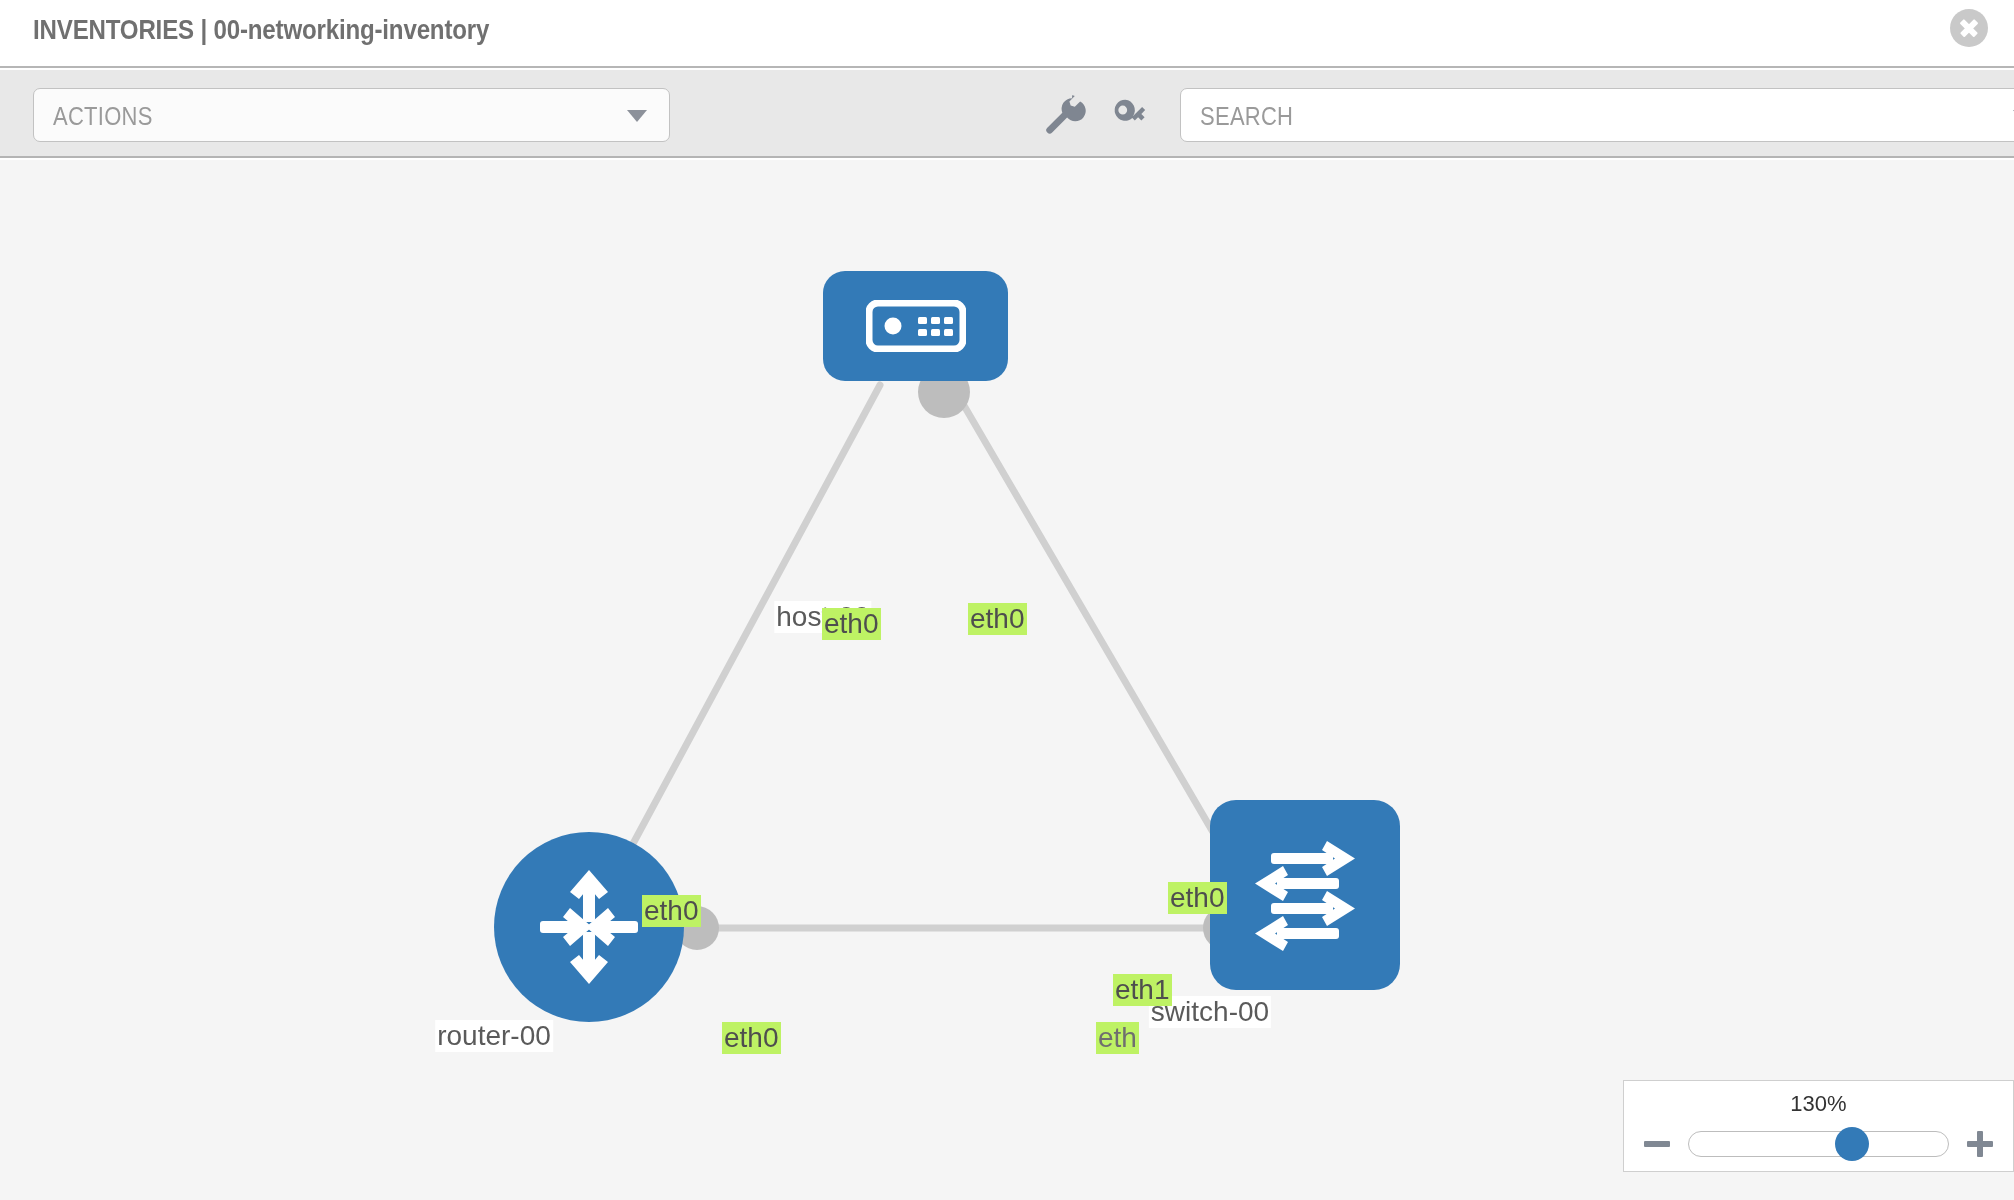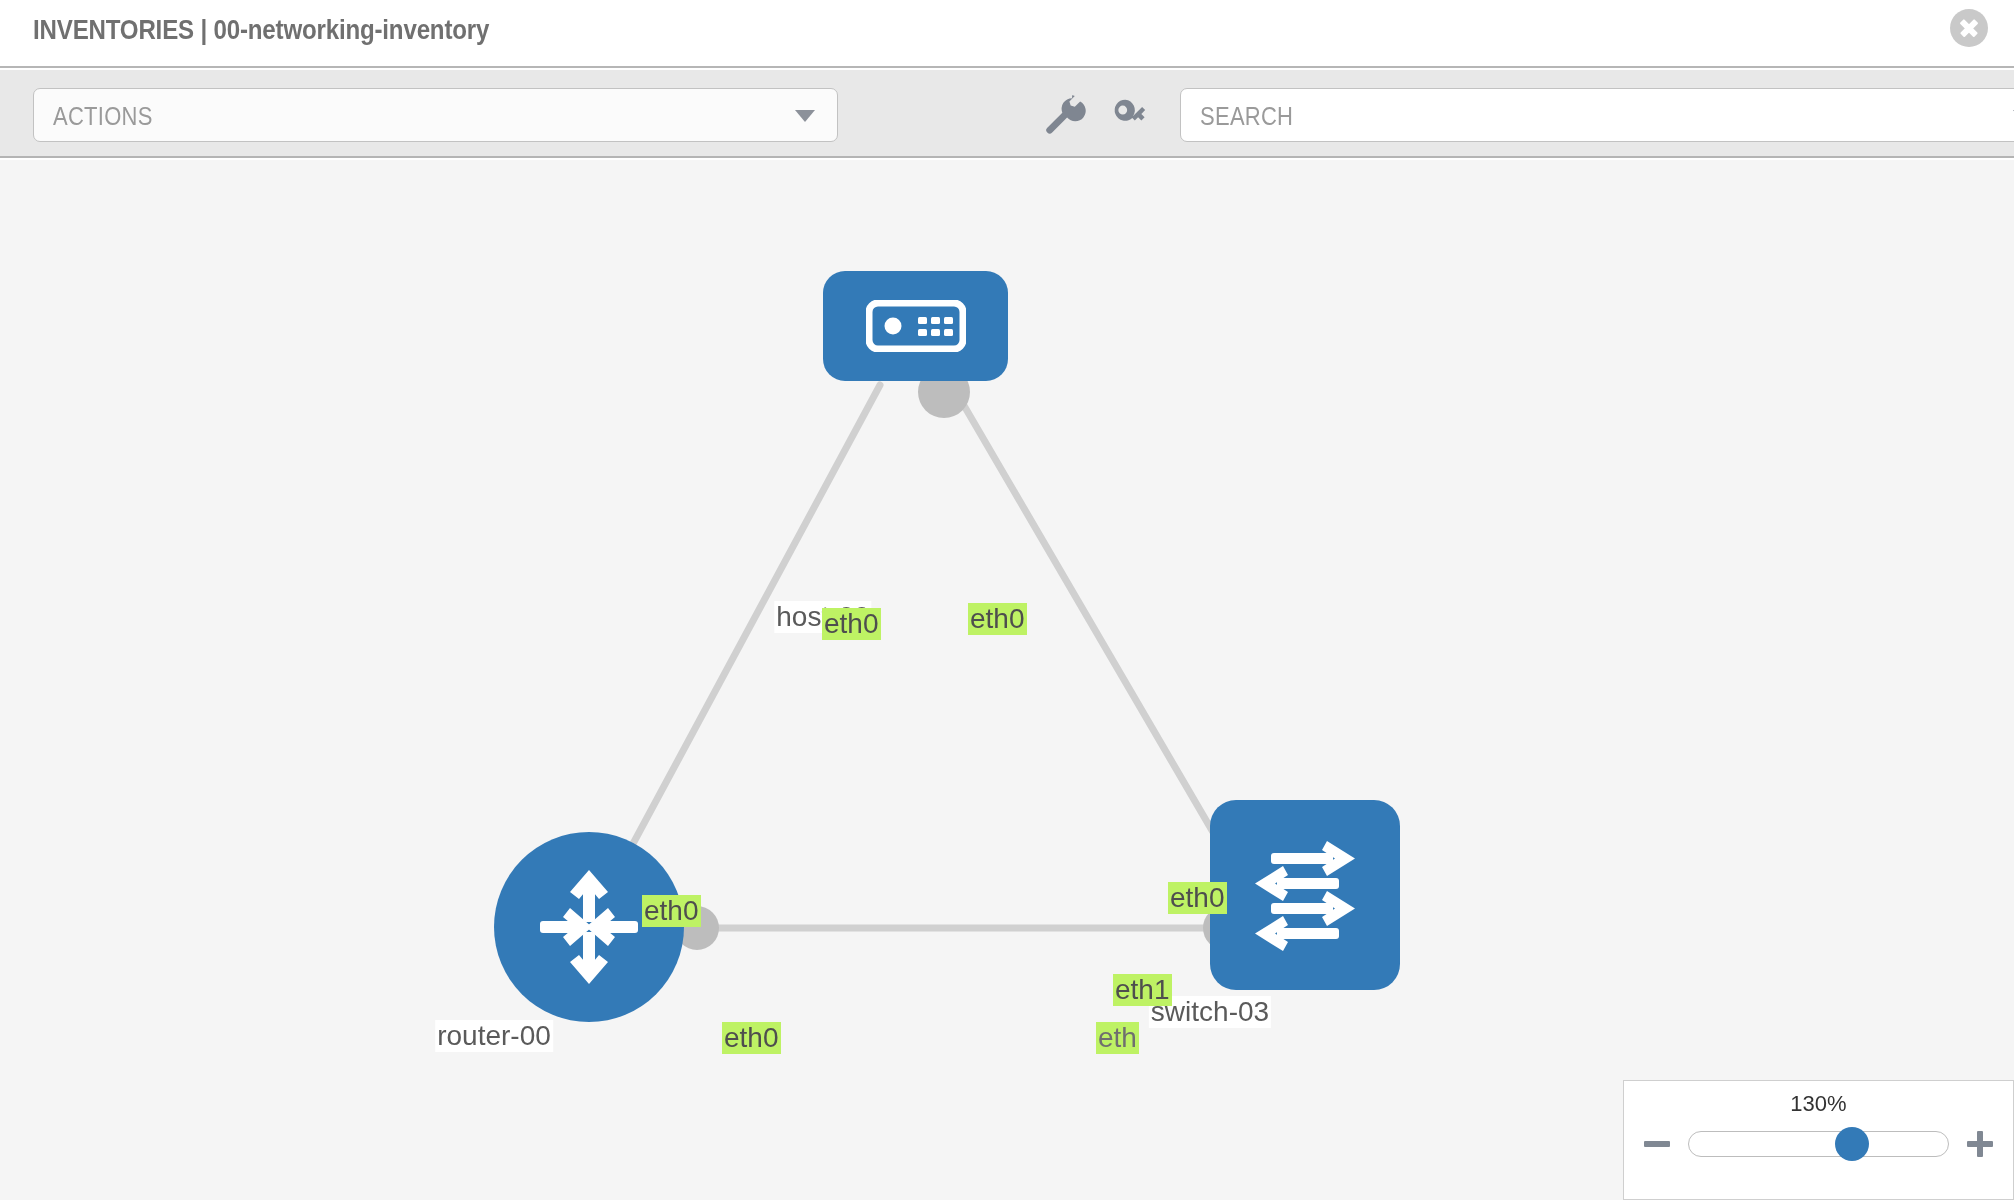--- a/index.html
+++ b/index.html
@@ -45,21 +45,21 @@
 
   
   .toolbar {
     position: absolute; left: 0; top: 70px;
     width: 2014px; height: 88px;
     background: #e8e8e8;
     border-bottom: 2px solid #b4b4b4;
   }
   .actions-select {
     position: absolute; left: 33px; top: 18px;
-    width: 805px; height: 54px;
+    width: 637px; height: 54px;
     background: #fbfbfb;
     border: 1.5px solid #c2c2c2;
     border-radius: 7px;
   }
   .actions-label {
     position: absolute; left: 19px; top: 13px;
     font-size: 25px; color: #9a9a9a;
     letter-spacing: 0.3px;
     transform: scaleX(0.88); transform-origin: left center;
     white-space: nowrap;
@@ -151,21 +151,21 @@
     color: #4e4e4e;
     background: #bef264;
     white-space: nowrap;
     padding: 0 2px;
     line-height: 1.15;
   }
 
   
   .zoom-panel {
     position: absolute; left: 1623px; top: 1080px;
-    width: 391px; height: 120px;
+    width: 391px; height: 92px;
     background: #ffffff;
     border: 1px solid #cfcfcf;
   }
   .zoom-value {
     position: absolute; left: 0; right: 0; top: 10px;
     text-align: center;
     font-size: 22px; color: #333333;
   }
   .zoom-row {
     position: absolute; left: 0; right: 0; top: 48px;
@@ -313,21 +313,21 @@
             <path d="M12 50.5 L40 33 L45 42 L32 50.5 L45 59 L40 68 Z"></path>
 
             <rect x="28" y="70" width="62" height="11" rx="3"></rect>
             <path d="M112 75.5 L84 58 L79 67 L92 75.5 L79 84 L84 93 Z"></path>
 
             <rect x="34" y="95" width="62" height="11" rx="3"></rect>
             <path d="M12 100.5 L40 83 L45 92 L32 100.5 L45 109 L40 118 Z"></path>
           </g>
         </svg>
       </div>
-      <div class="node-label">switch-03</div>
+      <div class="node-label">switch-00</div>
     </div>
 
     <div class="iface-label" style="left:822px; top:448px;">eth0</div>
 
     <div class="iface-label" style="left:968px; top:443px;">eth0</div>
 
     <div class="iface-label" style="left:642px; top:735px;">eth0</div>
 
     <div class="iface-label" style="left:1168px; top:722px;">eth0</div>
 

